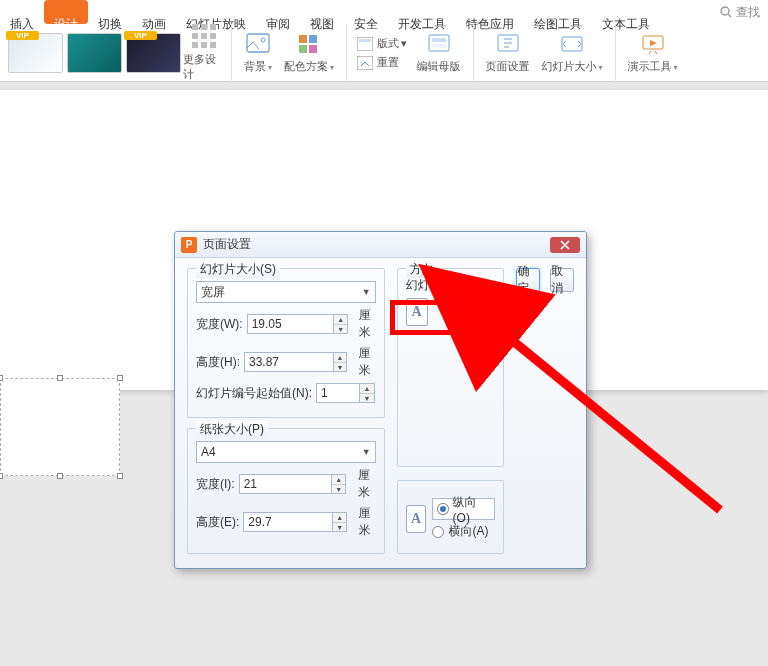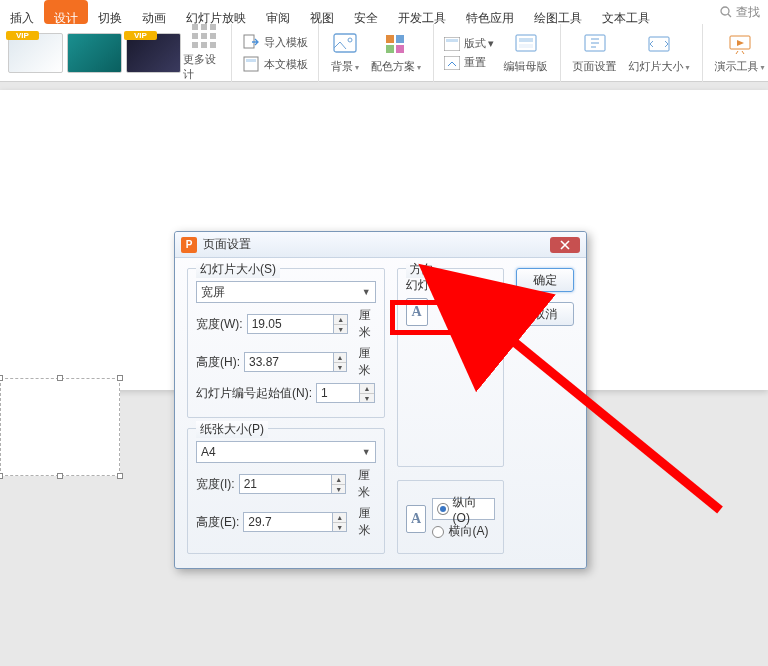--- a/index.html
+++ b/index.html
@@ -1,20 +1,20 @@
 <!DOCTYPE html>
 <html><head>
 <meta charset="utf-8">
 <style>
   * { box-sizing: border-box; margin: 0; padding: 0; font-family: "Microsoft YaHei", sans-serif; }
   body { width: 768px; height: 666px; background: #fff; overflow: hidden; position: relative; }
 
   
   .tabs { display: flex; align-items: center; height: 24px; background: #fff; font-size: 12px; color: #333; }
-  .tab { padding: 6px 10px; height: 24px; line-height: 24px; cursor: pointer; }
+  .tab { padding: 12px 10px; height: 24px; line-height: 24px; cursor: pointer; }
   .tab.active { background: #f36f21; color: #fff; border-radius: 4px; }
   .search-wrap { display: flex; align-items: center; margin-left: auto; padding-right: 8px; color: #888; font-size: 12px; }
   .search-wrap svg { margin-right: 4px; }
 
   
   .ribbon { display: flex; height: 58px; border-bottom: 1px solid #d0d0d0; background: #fff; }
   .rib-group { display: flex; align-items: center; padding: 0 6px; border-right: 1px solid #e0e0e0; height: 58px; }
   .rib-group.no-border { border-right: none; }
   .thumb { width: 55px; height: 40px; margin: 0 2px; border: 1px solid #ccc; position: relative; background: linear-gradient(135deg,#dfe8ef,#fff); border-radius: 2px; cursor: pointer; }
   .thumb.teal { background: linear-gradient(135deg,#1a8f8f,#0a5f5f); }
@@ -39,21 +39,21 @@
   .slide-obj .h-tm{top:-4px;left:50%;margin-left:-3px}.slide-obj .h-bm{bottom:-4px;left:50%;margin-left:-3px}
 
   
   .dialog { position:absolute; top:231px; left:174px; width:413px; background:linear-gradient(#fdfdff,#eef2f7); border:1px solid #7a97b8; box-shadow:3px 3px 10px rgba(0,0,0,.3); border-radius:3px; font-size:12px; color:#333; }
   .dlg-title { display:flex; align-items:center; height:26px; padding:0 6px; background:linear-gradient(#f7faff,#e6edf6); border-bottom:1px solid #c8d4e3; border-radius:3px 3px 0 0; }
   .dlg-title .p-icon { width:16px; height:16px; background:#f36f21; color:#fff; font-size:10px; font-weight:bold; text-align:center; line-height:16px; border-radius:2px; margin-right:6px; }
   .dlg-title .close { margin-left:auto; width:30px; height:16px; background:#c75050; border-radius:3px; display:flex; align-items:center; justify-content:center; color:#fff; font-size:11px; cursor:pointer; }
   .dlg-body { padding:10px 12px 14px; display:flex; gap:12px; }
   .dlg-left { flex:1; }
   .dlg-right { width:120px; display:flex; flex-direction:column; gap:13px; }
-  .dlg-btns { width:64px; display:flex; flex-direction:column; gap:10px; }
+  .dlg-btns { width:64px; display:flex; flex-direction:row; gap:10px; }
   .group-box { border:1px solid #c9d3e0; border-radius:2px; padding:8px 8px 10px; position:relative; margin-bottom:10px; }
   .group-box .legend { position:absolute; top:-8px; left:8px; background:linear-gradient(#fdfdff,#eef2f7); padding:0 4px; font-size:12px; }
   .row { display:flex; align-items:center; margin:4px 0; font-size:12px; }
   .row label { white-space:nowrap; margin-right:4px; }
   .sel { flex:1; height:22px; border:1px solid #a9b8cc; background:#fff; padding:0 4px; display:flex; align-items:center; justify-content:space-between; cursor:pointer; }
   .sel .arr{font-size:9px;color:#555}
   .num-in { width:96px; height:20px; border:1px solid #a9b8cc; background:#fff; padding:0 4px; display:flex; align-items:center; }
   .num-in.small { width:44px; }
   .spinner { width:15px; height:20px; border:1px solid #a9b8cc; border-left:0; background:#f3f3f3; display:flex; flex-direction:column; }
   .spinner span{flex:1;font-size:7px;text-align:center;line-height:9px;color:#555;cursor:pointer}
@@ -113,38 +113,20 @@
           <span></span>
           <span></span>
           <span></span>
           <span></span>
           <span></span>
         </div>
       <span>更多设计</span>
     </div>
   </div>
   <div class="rib-group">
-    <div class="rib-stack">
-      <div class="rib-item">
-        <svg width="18" height="18" viewBox="0 0 18 18">
-            <rect x="2" y="2" width="10" height="13" fill="none" stroke="#888"></rect>
-            <path d="M13 6l3 3-3 3M16 9h-6" stroke="#4a90d9" fill="none" stroke-width="1.3"></path>
-          </svg>
-        <span>导入模板</span>
-      </div>
-      <div class="rib-item">
-        <svg width="18" height="18" viewBox="0 0 18 18">
-            <rect x="2" y="2" width="14" height="14" fill="none" stroke="#888"></rect>
-            <rect x="4" y="4" width="10" height="3" fill="#c9dff3"></rect>
-          </svg>
-        <span>本文模板</span>
-      </div>
-    </div>
-  </div>
-  <div class="rib-group">
     <div class="rib-big">
       <svg width="24" height="22" viewBox="0 0 24 22">
           <rect x="1" y="1" width="22" height="18" rx="2" fill="none" stroke="#6ea3d8" stroke-width="1.3"></rect>
           <path d="M1 15l6-6 6 7" fill="none" stroke="#6ea3d8"></path>
           <circle cx="17" cy="7" r="2" fill="none" stroke="#6ea3d8"></circle>
         </svg>
       <span><span>背景</span><span class="caret">▾</span></span>
     </div>
     <div class="rib-big">
       <svg width="24" height="22" viewBox="0 0 24 22">

